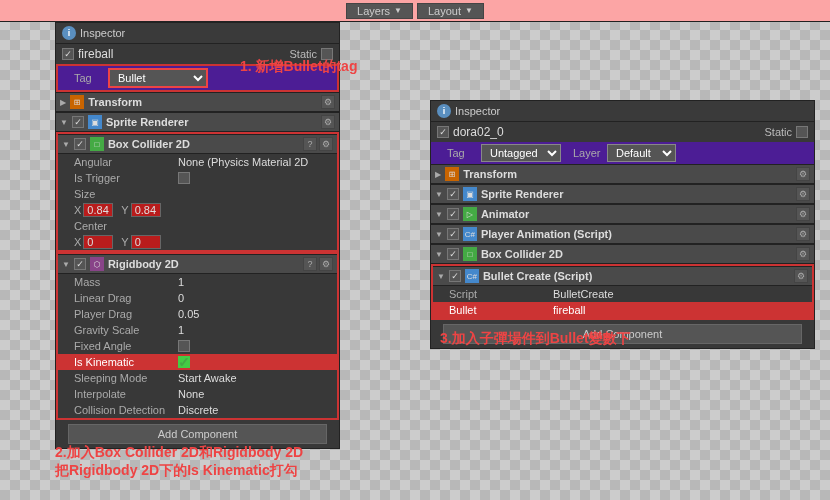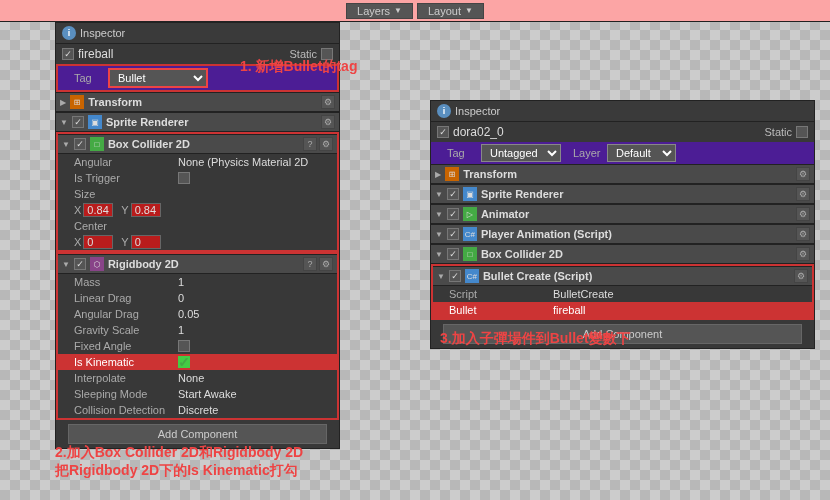--- a/index.html
+++ b/index.html
@@ -489,45 +489,45 @@
     </div>
     <div class="field-row">
       <span class="field-label">Mass</span>
       <span class="field-value">1</span>
     </div>
     <div class="field-row">
       <span class="field-label">Linear Drag</span>
       <span class="field-value">0</span>
     </div>
     <div class="field-row">
-      <span class="field-label">Angular Drag</span>
+      <span class="field-label">Player Drag</span>
       <span class="field-value">0.05</span>
     </div>
     <div class="field-row">
       <span class="field-label">Gravity Scale</span>
       <span class="field-value">1</span>
     </div>
     <div class="field-row">
       <span class="field-label">Fixed Angle</span>
       <div class="checkbox"></div>
     </div>
 
     <div class="kinematic-row">
       <span class="field-label" style="color:#fff;">Is Kinematic</span>
       <div class="checkbox" style="background:#44cc44;border-color:#44cc44;">
         <span class="check-mark">✓</span>
       </div>
     </div>
     <div class="field-row">
+      <span class="field-label">Sleeping Mode</span>
+      <span class="field-value">Start Awake</span>
+    </div>
+    <div class="field-row">
       <span class="field-label">Interpolate</span>
       <span class="field-value">None</span>
-    </div>
-    <div class="field-row">
-      <span class="field-label">Sleeping Mode</span>
-      <span class="field-value">Start Awake</span>
     </div>
     <div class="field-row">
       <span class="field-label">Collision Detection</span>
       <span class="field-value">Discrete</span>
     </div>
   </div>
 
   <div class="add-component-btn">
     <span>Add Component</span>
   </div>

